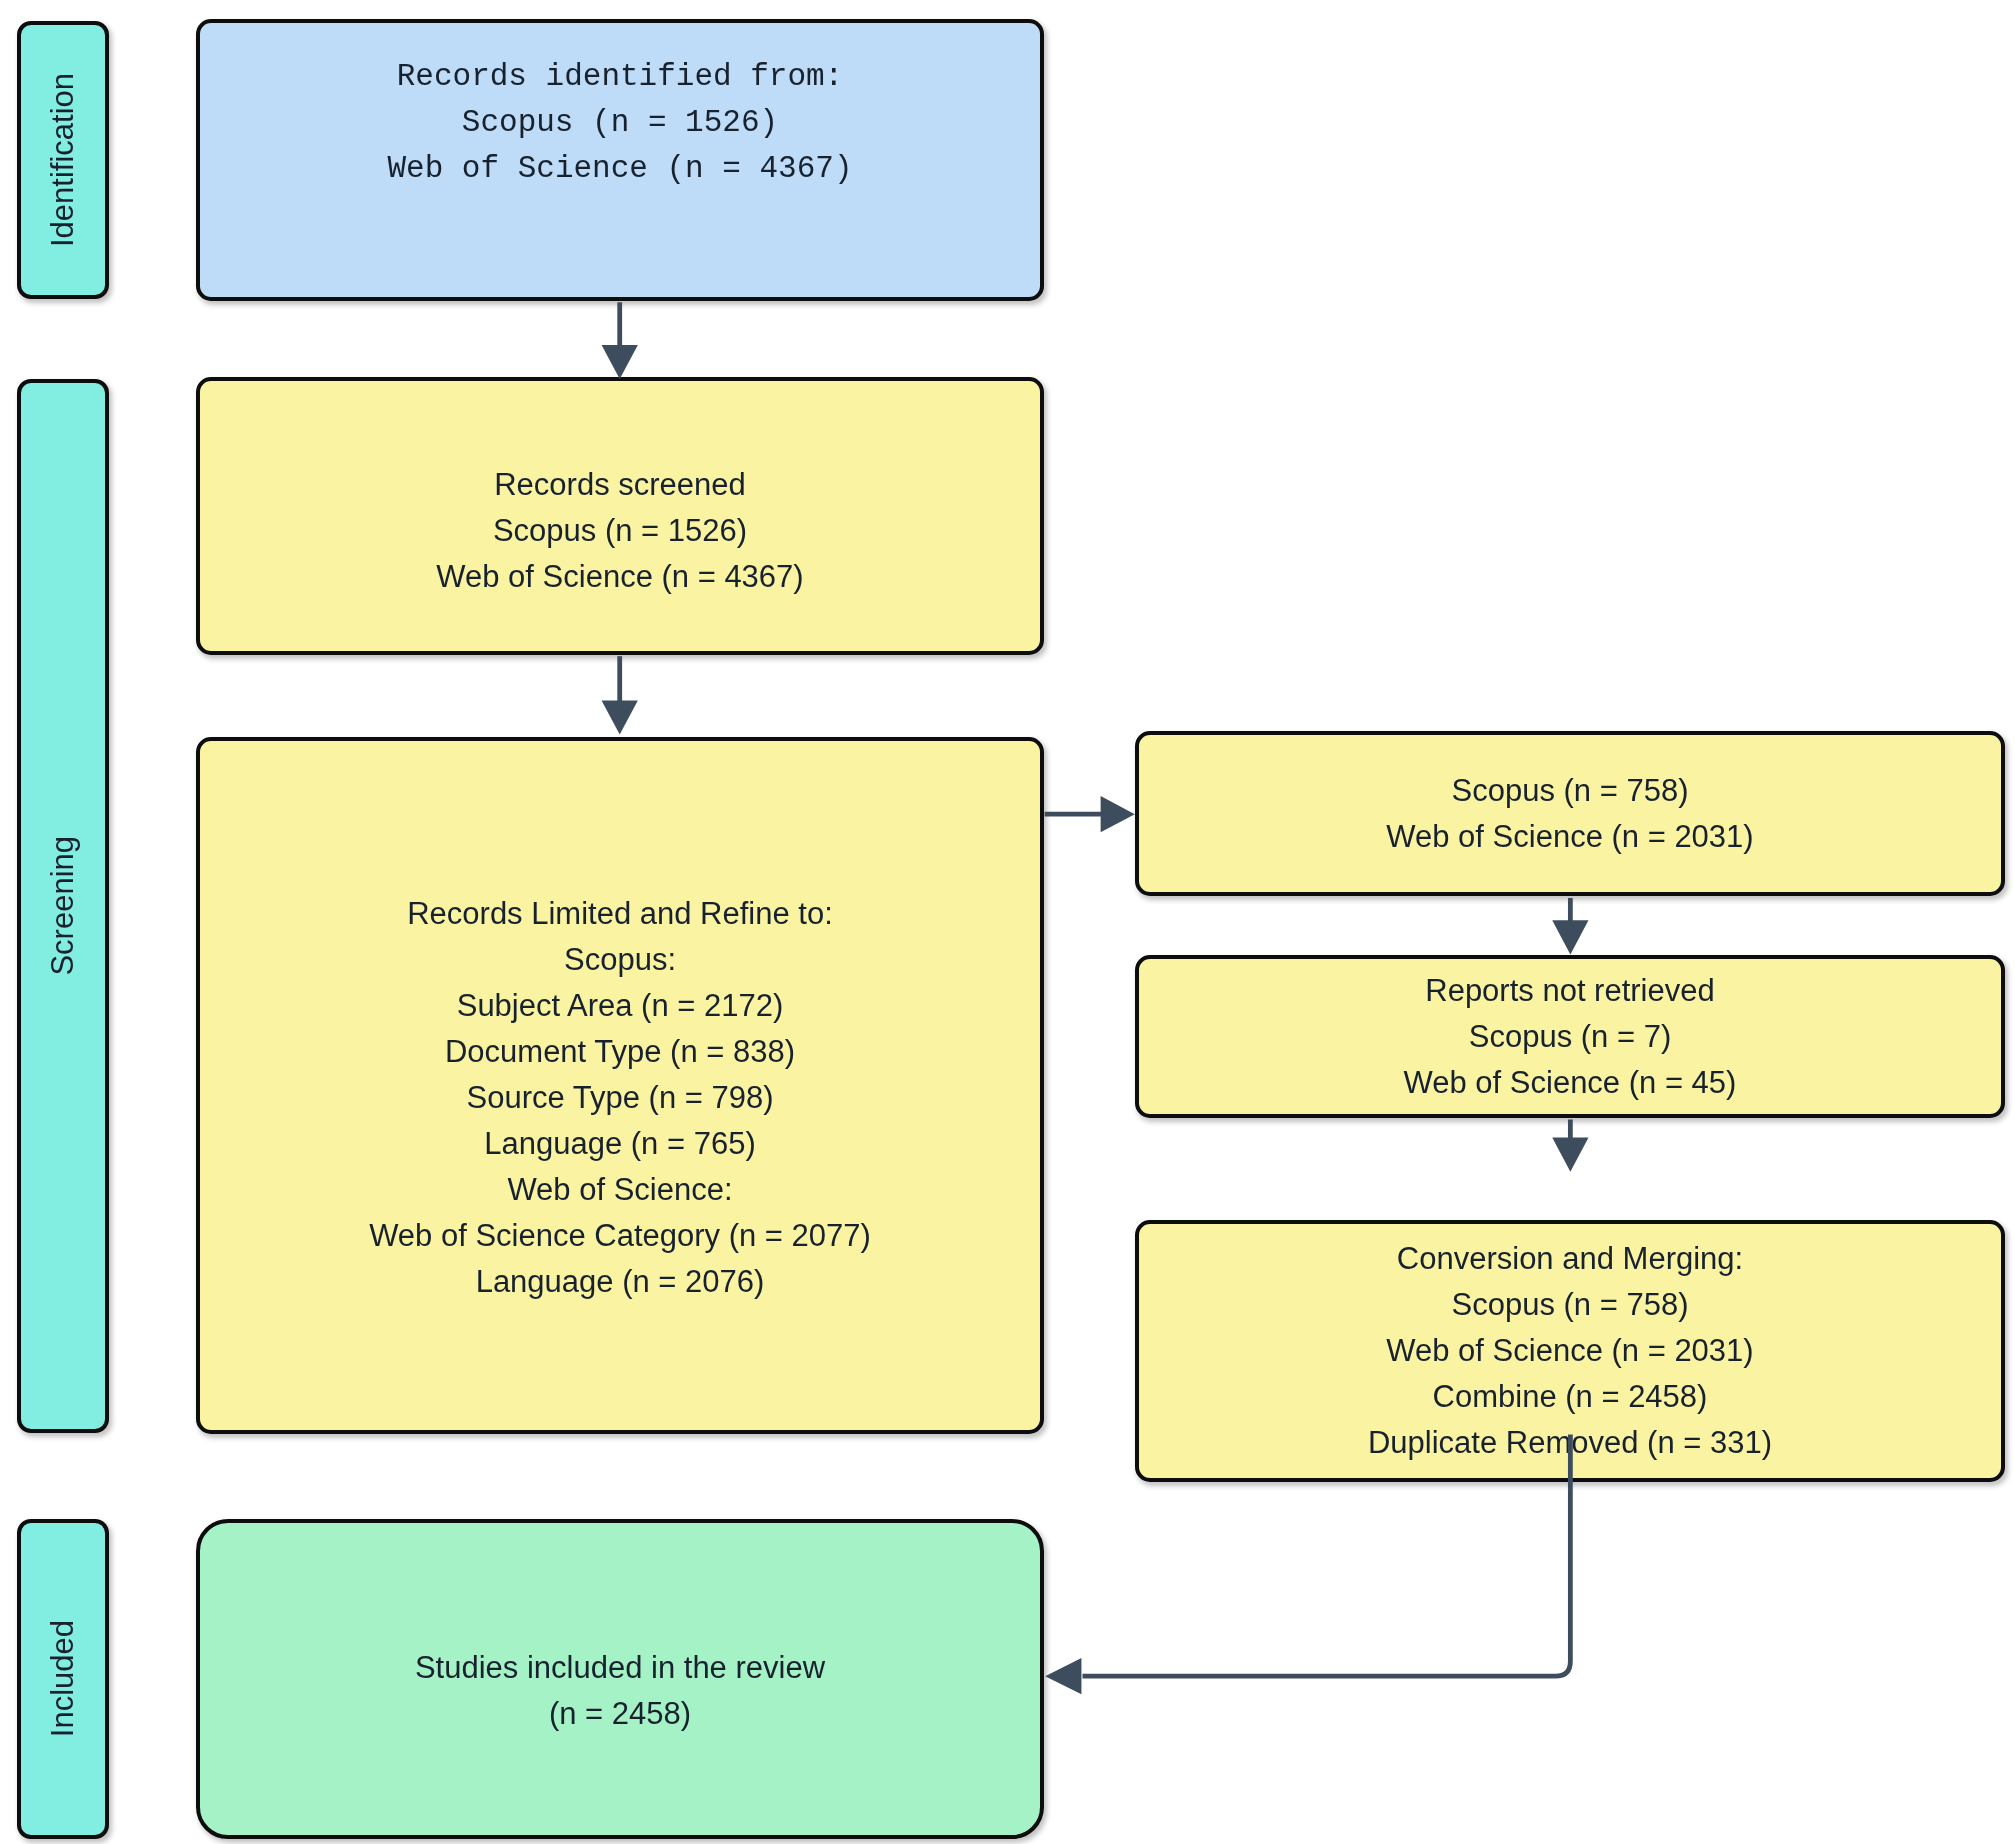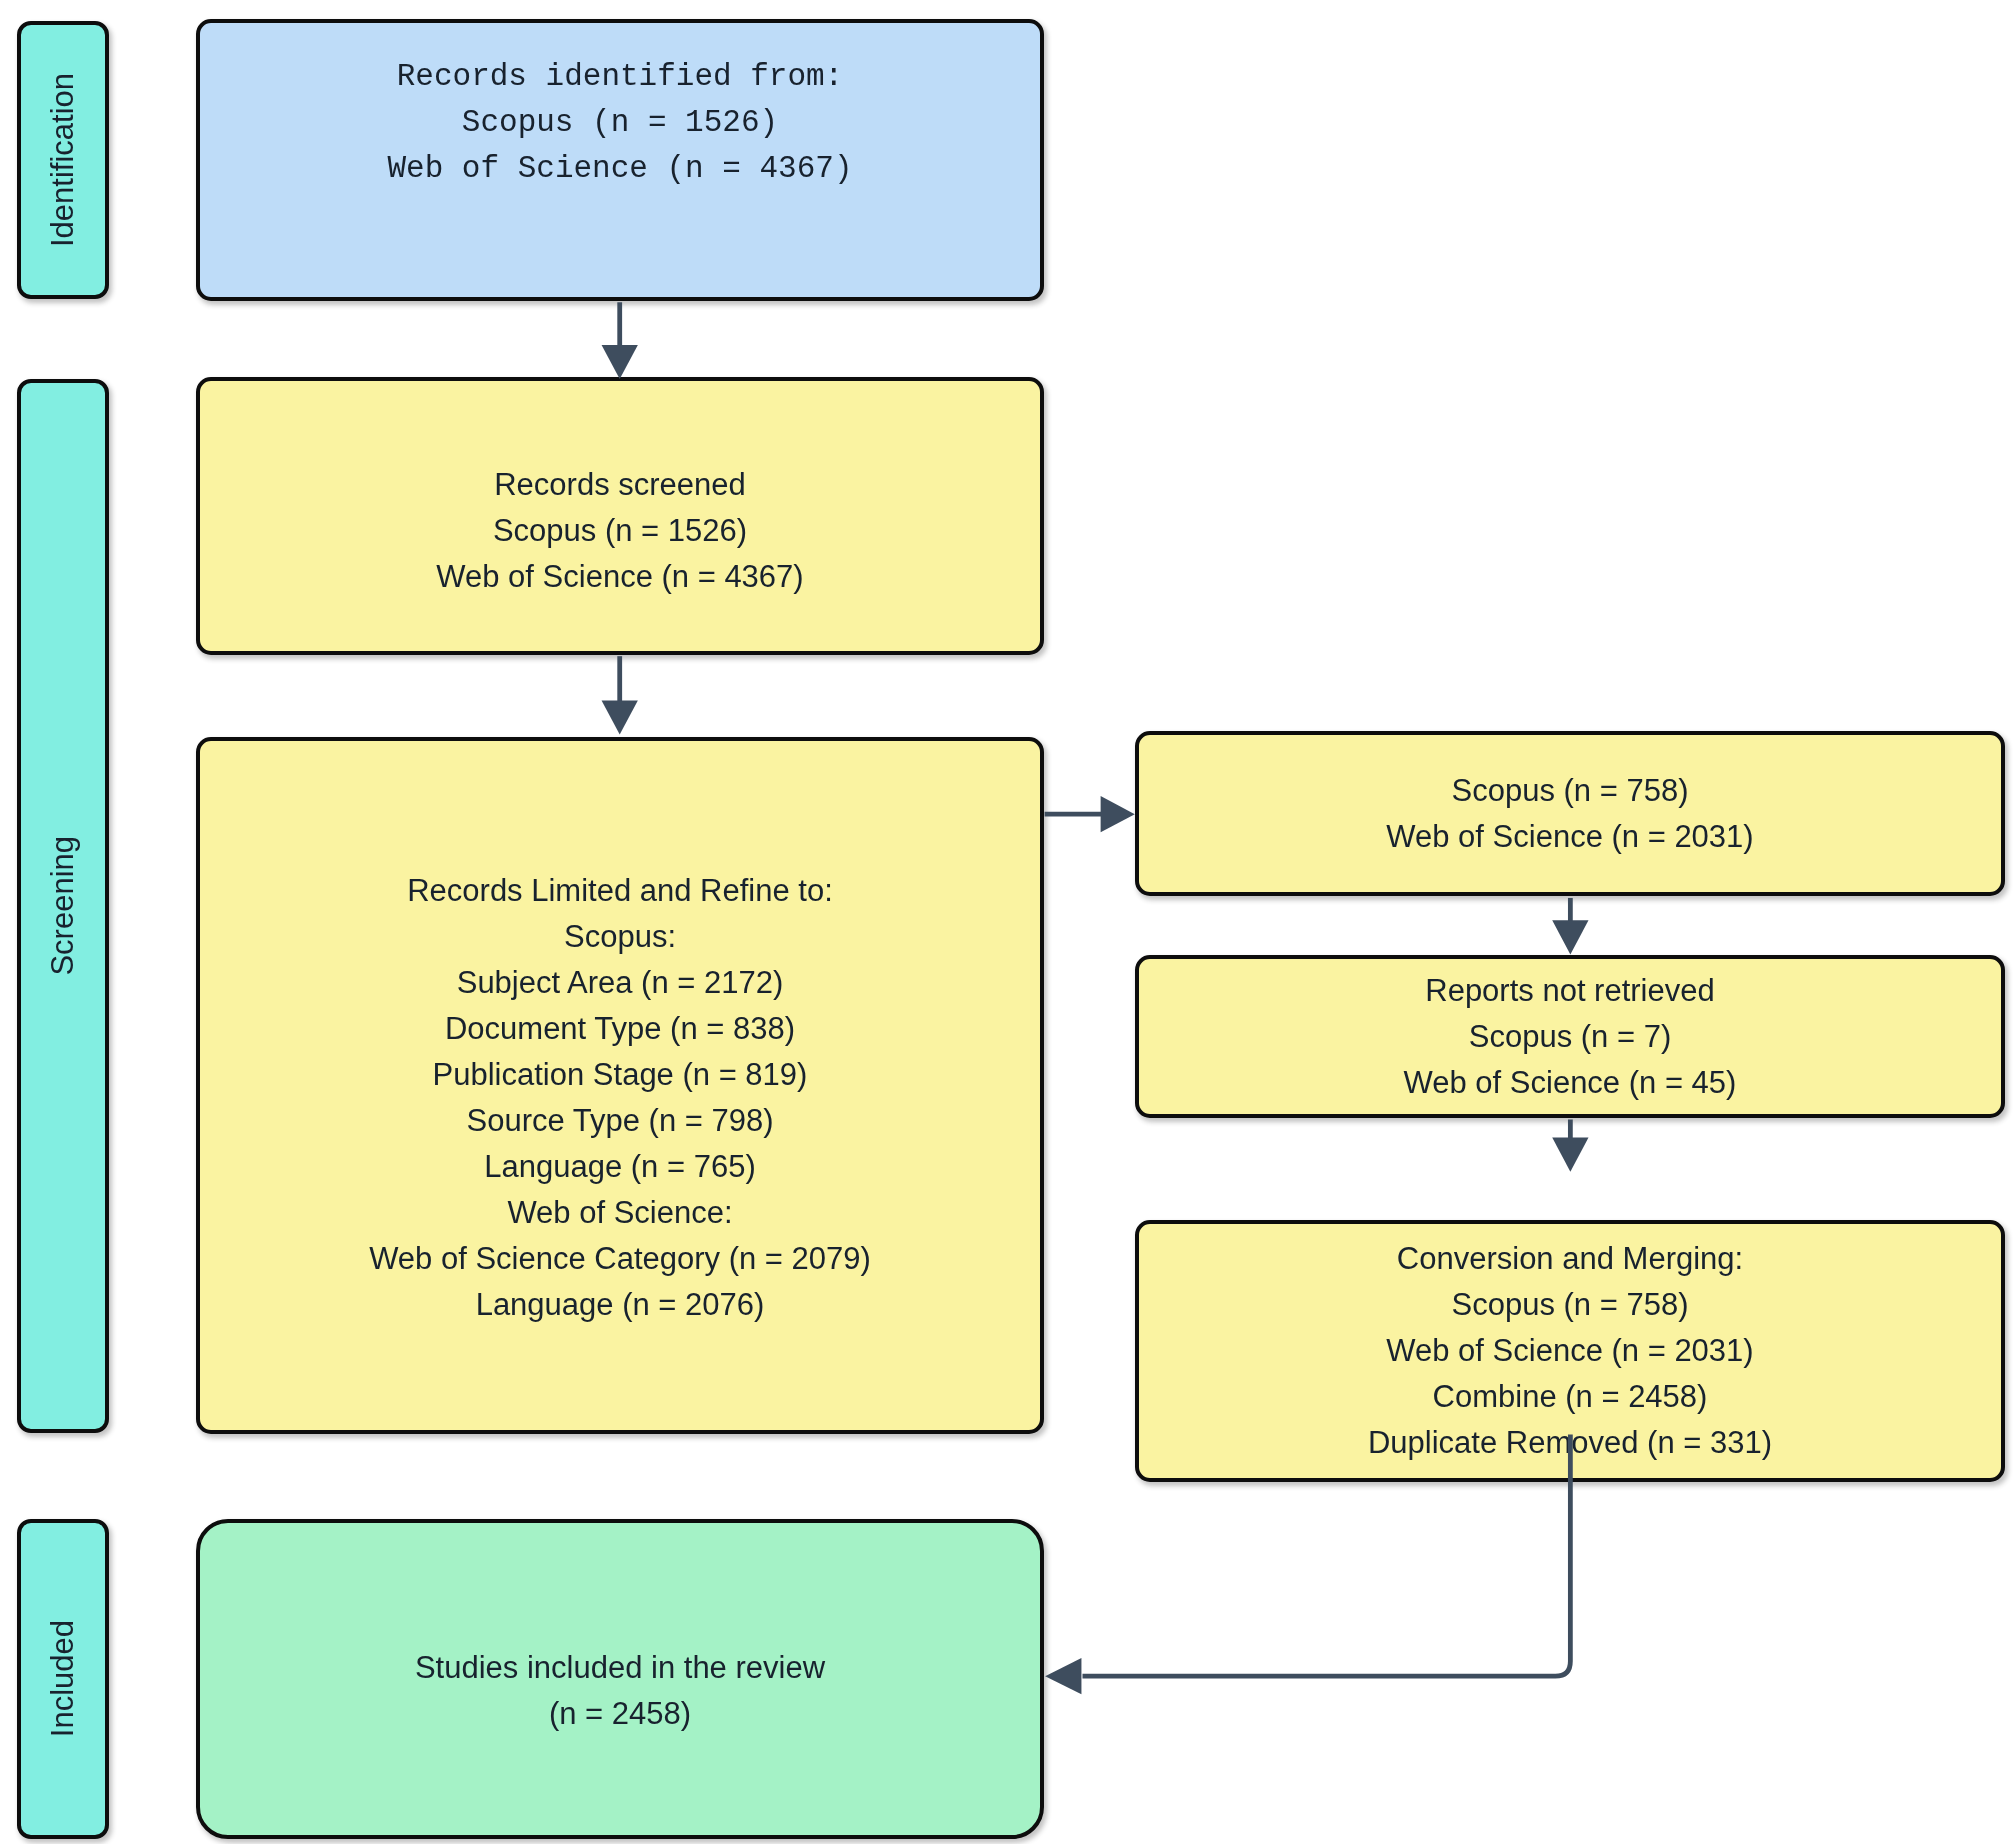--- a/index.html
+++ b/index.html
@@ -58,25 +58,24 @@
     <span class="line">Records screened</span>
     <span class="line">Scopus (n = 1526)</span>
     <span class="line">Web of Science (n = 4367)</span>
   </div>
 
   <div class="node yellow" style="left:196px;top:737px;width:848px;height:697px;padding-top:24px;">
     <span class="line">Records Limited and Refine to:</span>
     <span class="line">Scopus:</span>
     <span class="line">Subject Area (n = 2172)</span>
     <span class="line">Document Type (n = 838)</span>
-    <span class="line">Publication Stage (n = 819)</span>
     <span class="line">Source Type (n = 798)</span>
     <span class="line">Language (n = 765)</span>
     <span class="line">Web of Science:</span>
-    <span class="line">Web of Science Category (n = 2079)</span>
+    <span class="line">Web of Science Category (n = 2077)</span>
     <span class="line">Language (n = 2076)</span>
   </div>
 
   <div class="node yellow" style="left:1135px;top:731px;width:870px;height:165px;">
     <span class="line">Scopus (n = 758)</span>
     <span class="line">Web of Science (n = 2031)</span>
   </div>
 
   <div class="node yellow" style="left:1135px;top:955px;width:870px;height:163px;">
     <span class="line">Reports not retrieved</span>

